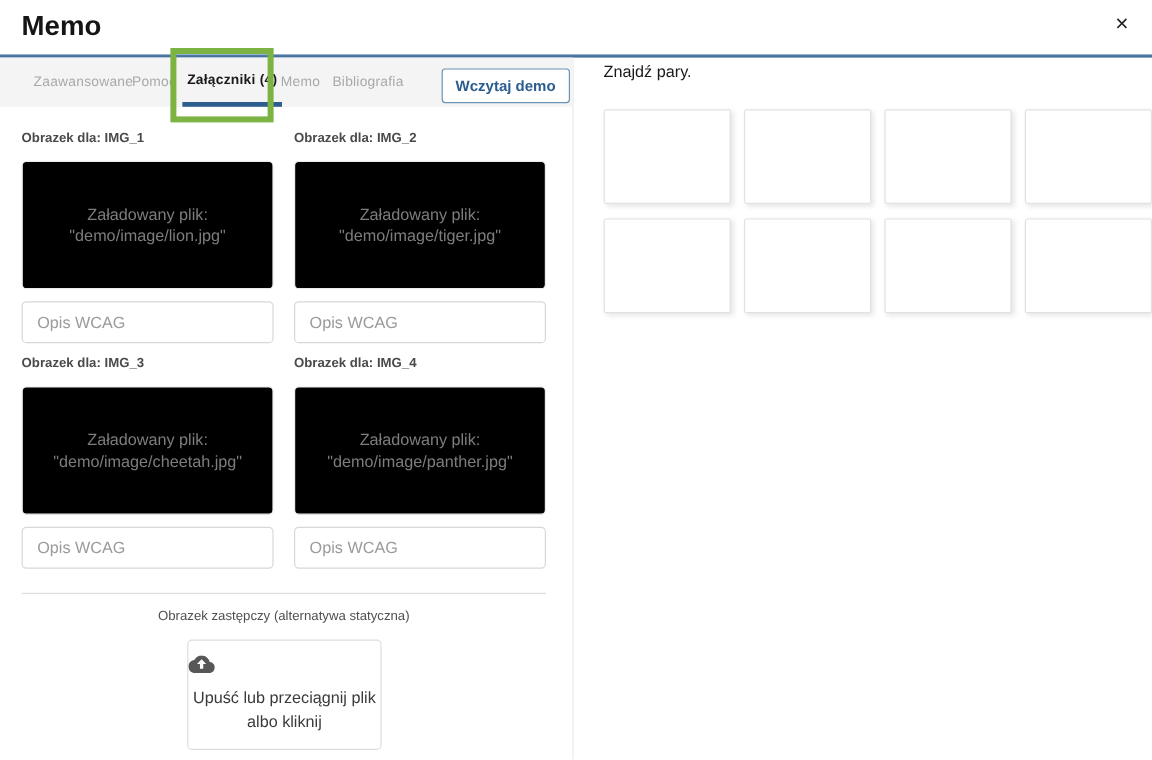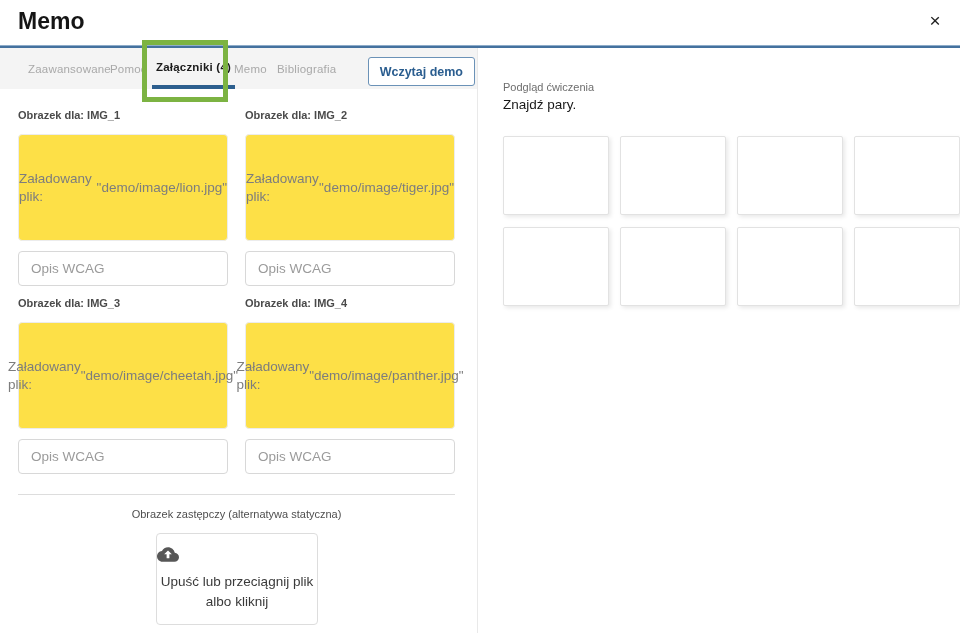--- a/index.html
+++ b/index.html
@@ -31,22 +31,22 @@
               background:#fff; border:1px solid #6b92b7; border-radius:3px;
               font-size:12.5px; font-weight:700; color:#2a5d8f; cursor:pointer;
               font-family:"Liberation Sans", sans-serif;text-align:right; }
   .highlight-box { position:absolute; left:142px; top:-8px; width:86px; height:62px;
                    border:5px solid #7cb342; pointer-events:none; z-index:5; }
 
   
   .att-grid { display:grid; grid-template-columns:210px 210px; column-gap:17px; row-gap:11px;
               margin:20px 0 0 18px; }
   .att-label { font-size:11px; color:#4a4a4a; line-height:13px; margin-bottom:12px;font-weight:bold; }
-  .file-box { height:107px; background:#fde047; border:1px solid #ececec; border-radius:4px;
-              display:flex; flex-direction:row; align-items:center; justify-content:center;
+  .file-box { height:107px; background:#000000; border:1px solid #ececec; border-radius:4px;
+              display:flex; flex-direction:column; align-items:center; justify-content:center;
               font-size:13.5px; color:#7d7d7d; line-height:18px; cursor:pointer; }
   .wcag-input { margin-top:10px; width:100%; height:35px; border:1px solid #d8d8d8; border-radius:4px;
                 padding:0 12px; font-size:13.5px; color:#0f766e; font-family:"Liberation Sans", sans-serif; }
   .wcag-input::placeholder { color:#9b9b9b; }
 
   .section-rule { width:437px; margin:20px 0 0 18px; border:none; border-top:1px solid #ddd; }
   .fallback-label { margin-top:13px; width:473px; text-align:center; font-size:11px; color:#4f4f4f; }
   .dropzone { width:162px; height:92px; margin:13px auto 0; margin-left:156px;
               background:#fff; border:1px solid #ddd; border-radius:4px; cursor:pointer;
               display:flex; flex-direction:column; justify-content:center; }
@@ -138,21 +138,20 @@
         </span>
         <div class="dropzone-text">
           <div>Upuść lub przeciągnij plik</div>
           <div>albo kliknij</div>
         </div>
       </div>
 
     </div>
 
     <div class="right-pane">
-      <div class="preview-label">Podgląd ćwiczenia</div>
       <div class="preview-title">Znajdź pary.</div>
       <div class="card-grid">
           <div class="card"></div>
           <div class="card"></div>
           <div class="card"></div>
           <div class="card"></div>
           <div class="card"></div>
           <div class="card"></div>
           <div class="card"></div>
           <div class="card"></div>

